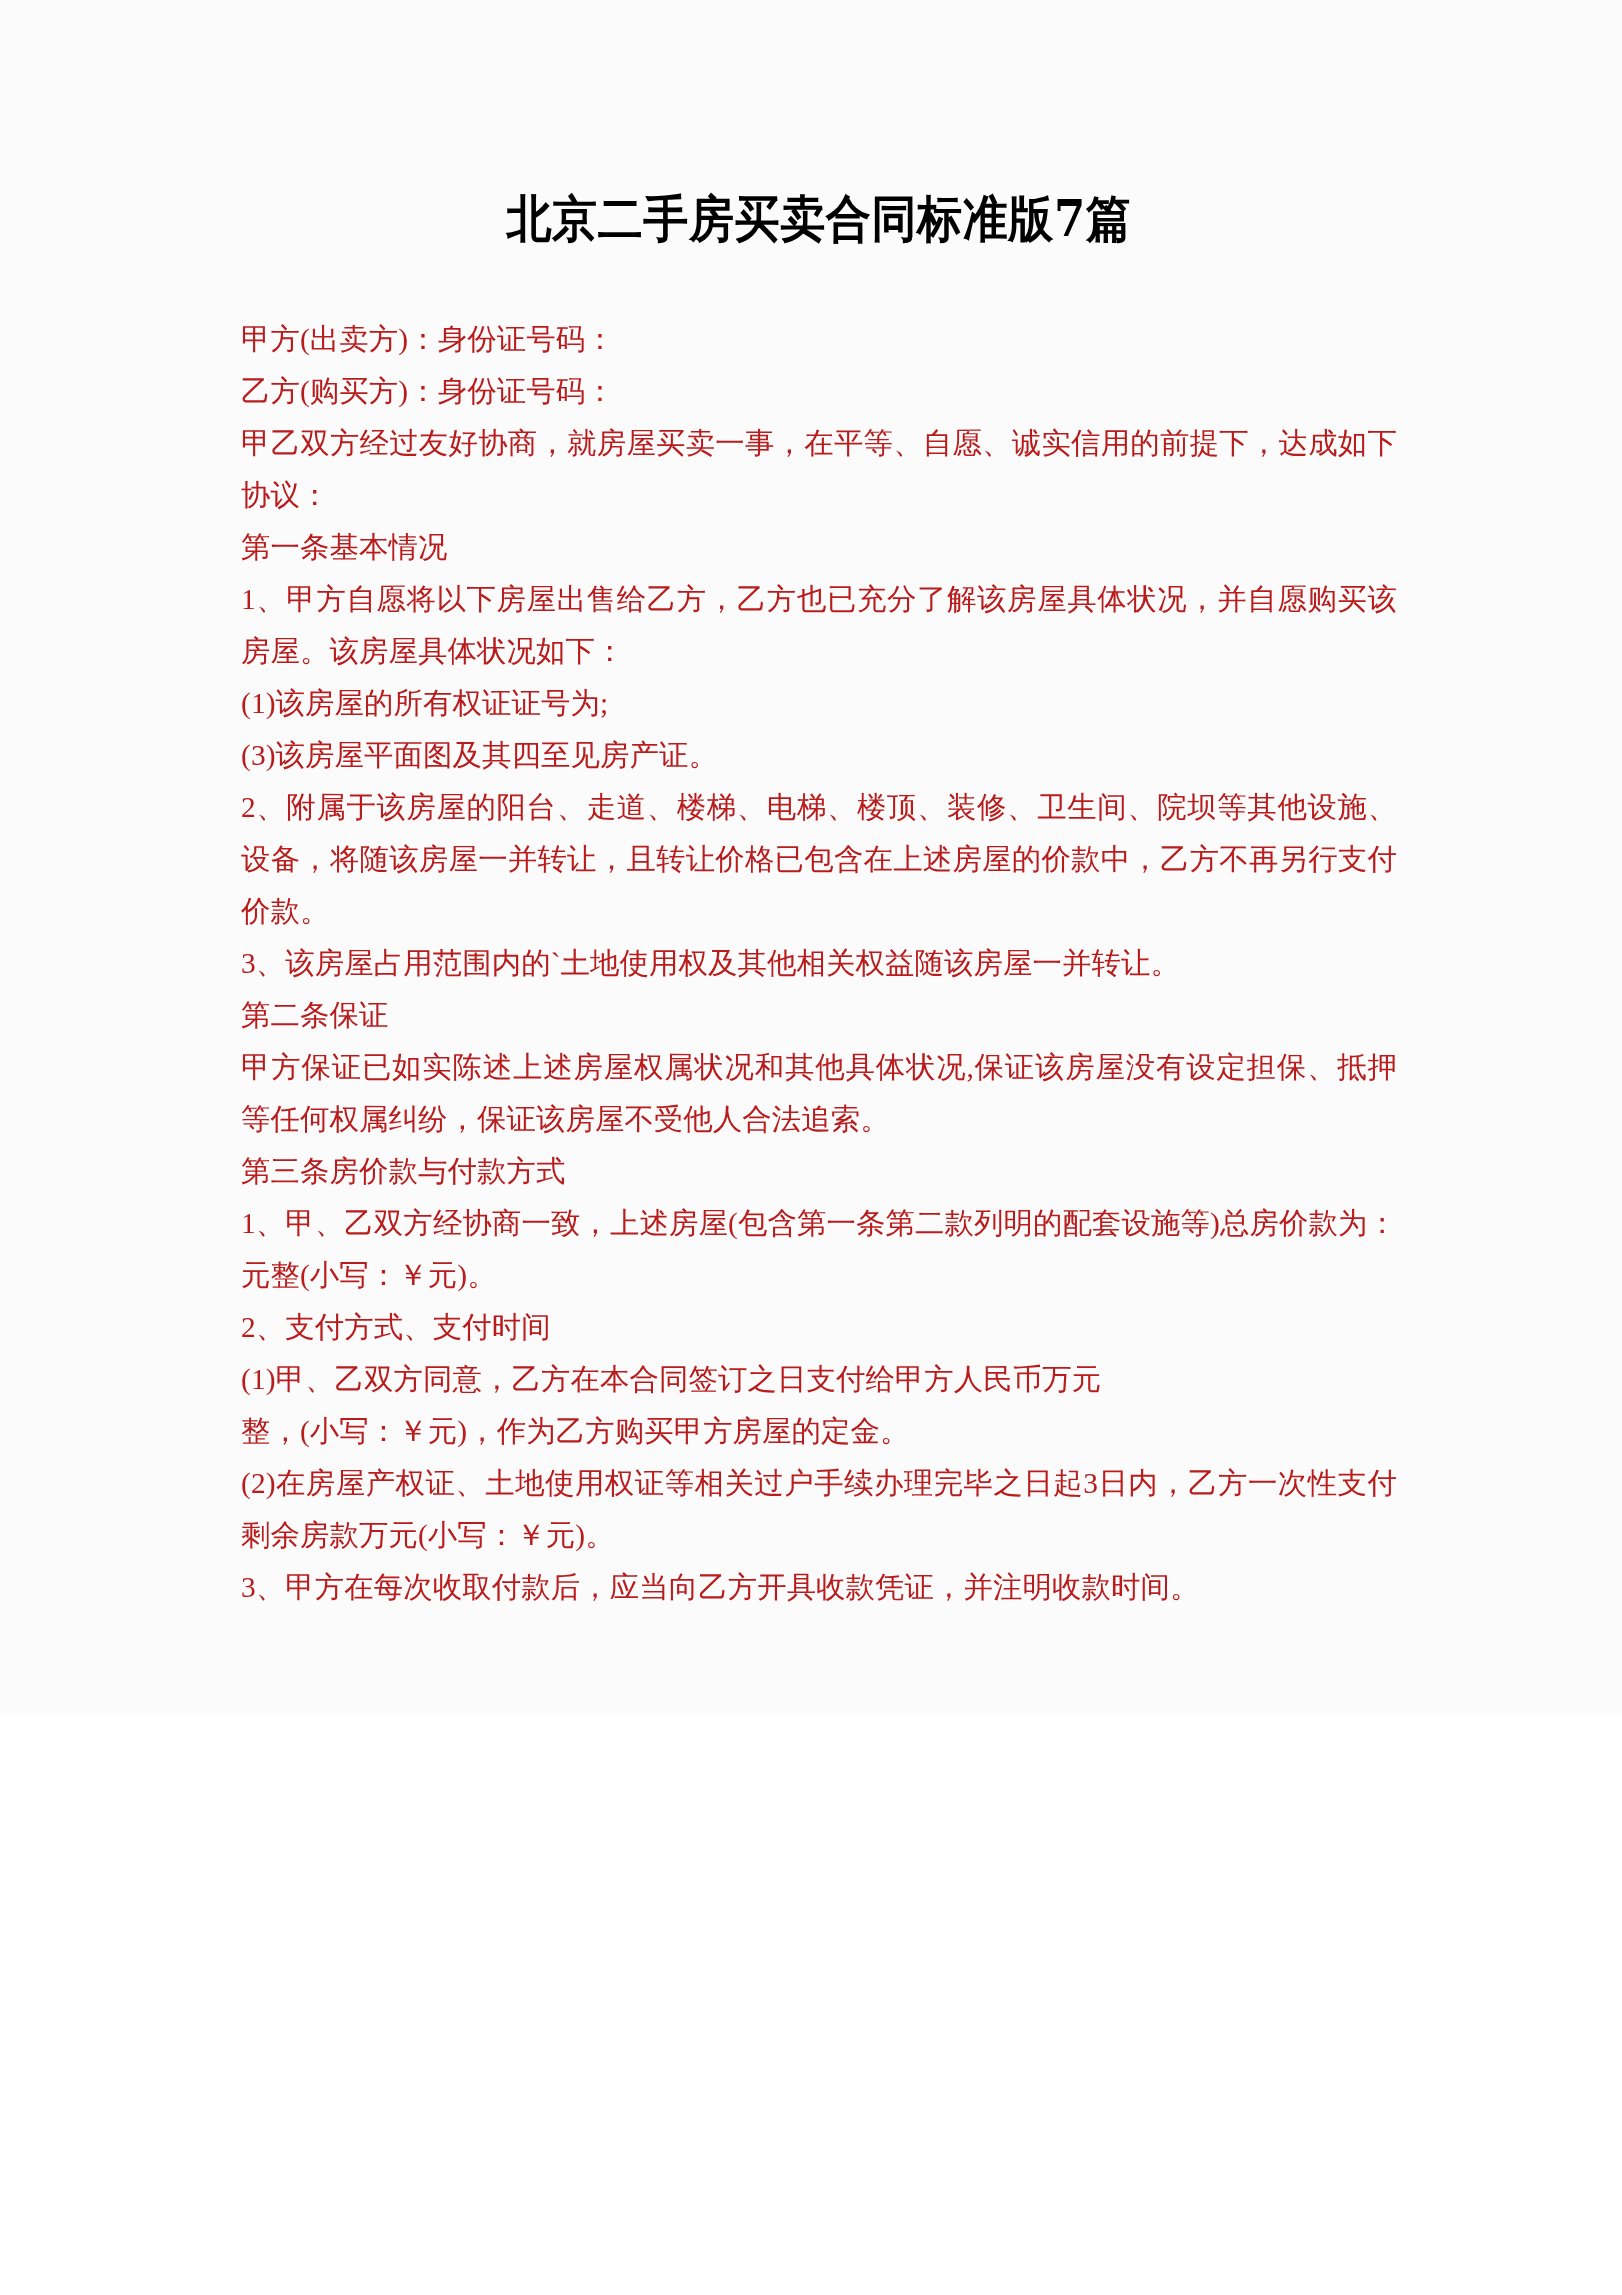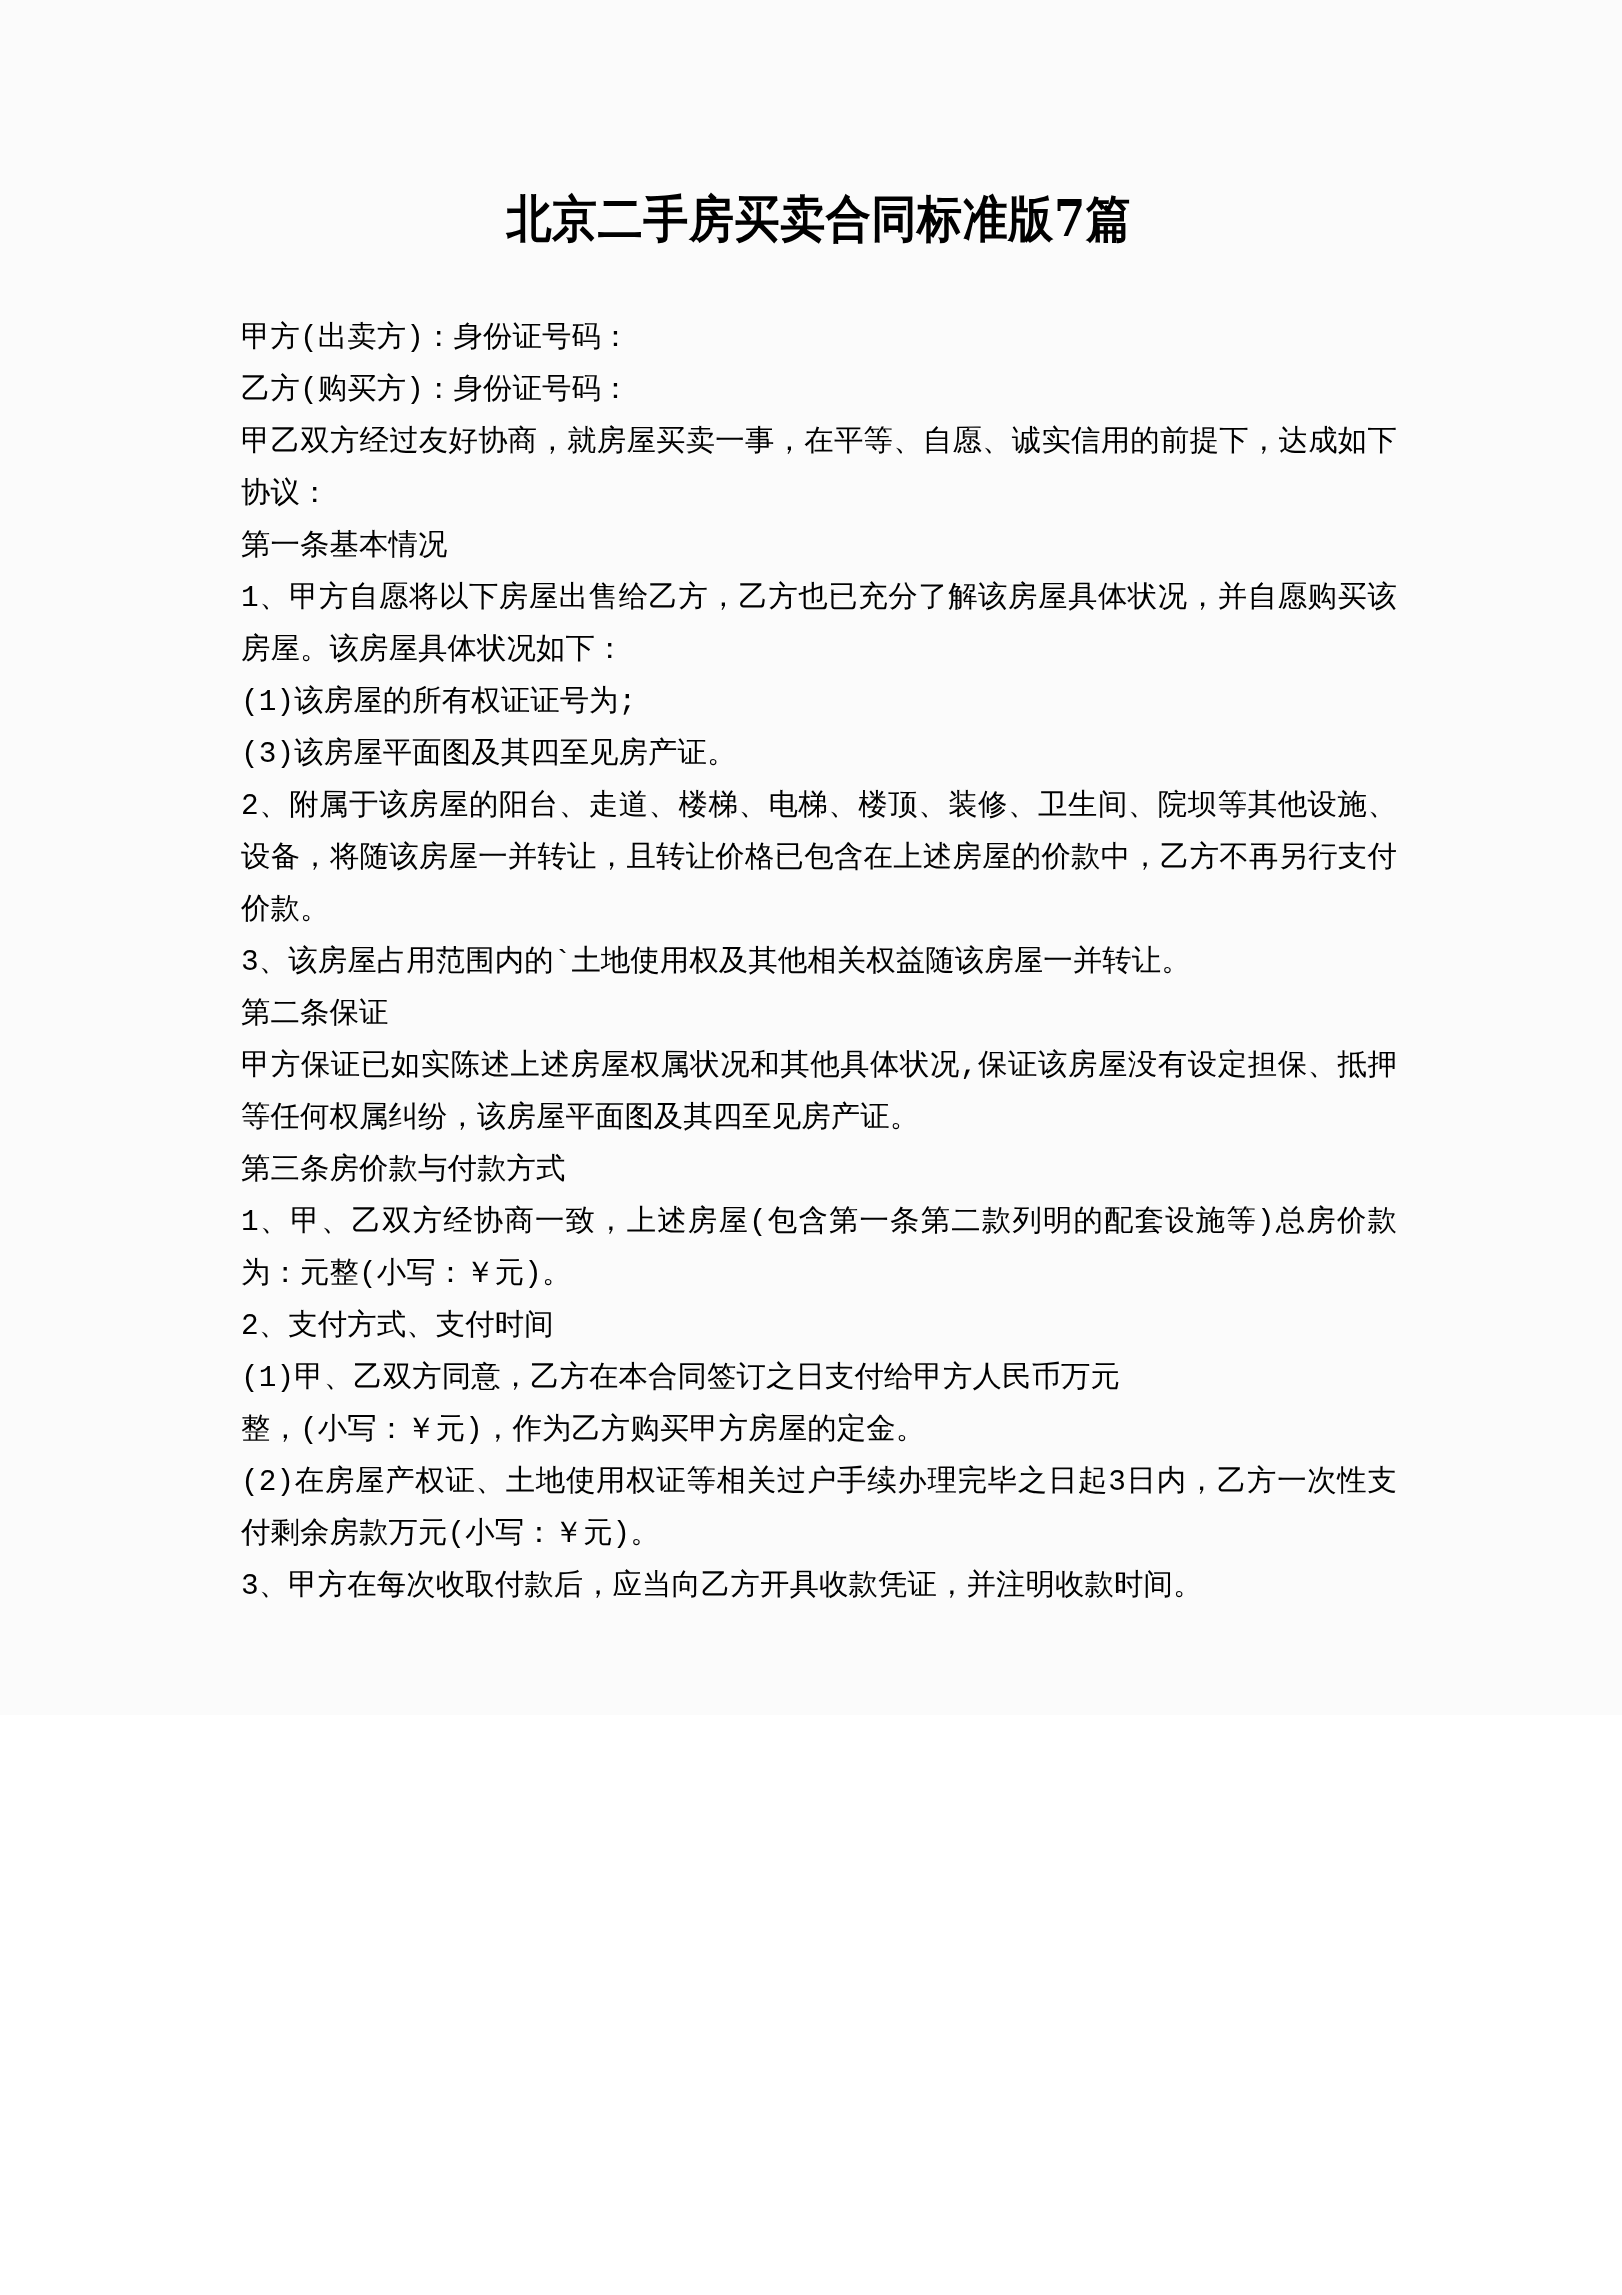--- a/index.html
+++ b/index.html
@@ -35,24 +35,24 @@
     text-align: center;
     letter-spacing: 0.7px;
     margin: 0;
     padding-top: 194px;
     padding-bottom: 0;
     transform: scaleX(0.90);
     transform-origin: center top;
     white-space: nowrap;
   }
   .para {
-    font-family: Liberation Mono, monospace;
+    font-family: Liberation Serif, serif;
     font-size: 29.4px;
     line-height: 52px;
-    color: #000000;
+    color: #b91c1c;
     margin: 0;
     padding: 0;
     text-align: justify;
     text-justify: inter-character;
     word-break: break-all;
     letter-spacing: 0.1px;
   }
   .para.first-body {
     margin-top: 69px;
   }
@@ -110,21 +110,21 @@
 
     <p class="para">
       <span>3、该房屋占用范围内的`土地使用权及其他相关权益随该房屋一并转让。</span>
     </p>
 
     <p class="para">
       <span>第二条保证</span>
     </p>
 
     <p class="para">
-      <span>甲方保证已如实陈述上述房屋权属状况和其他具体状况,保证该房屋没有设定担保、抵押等任何权属纠纷，该房屋平面图及其四至见房产证。</span>
+      <span>甲方保证已如实陈述上述房屋权属状况和其他具体状况,保证该房屋没有设定担保、抵押等任何权属纠纷，保证该房屋不受他人合法追索。</span>
     </p>
 
     <p class="para">
       <span>第三条房价款与付款方式</span>
     </p>
 
     <p class="para">
       <span>1、甲、乙双方经协商一致，上述房屋(包含第一条第二款列明的配套设施等)总房价款为：元整(小写：￥元)。</span>
     </p>
 

